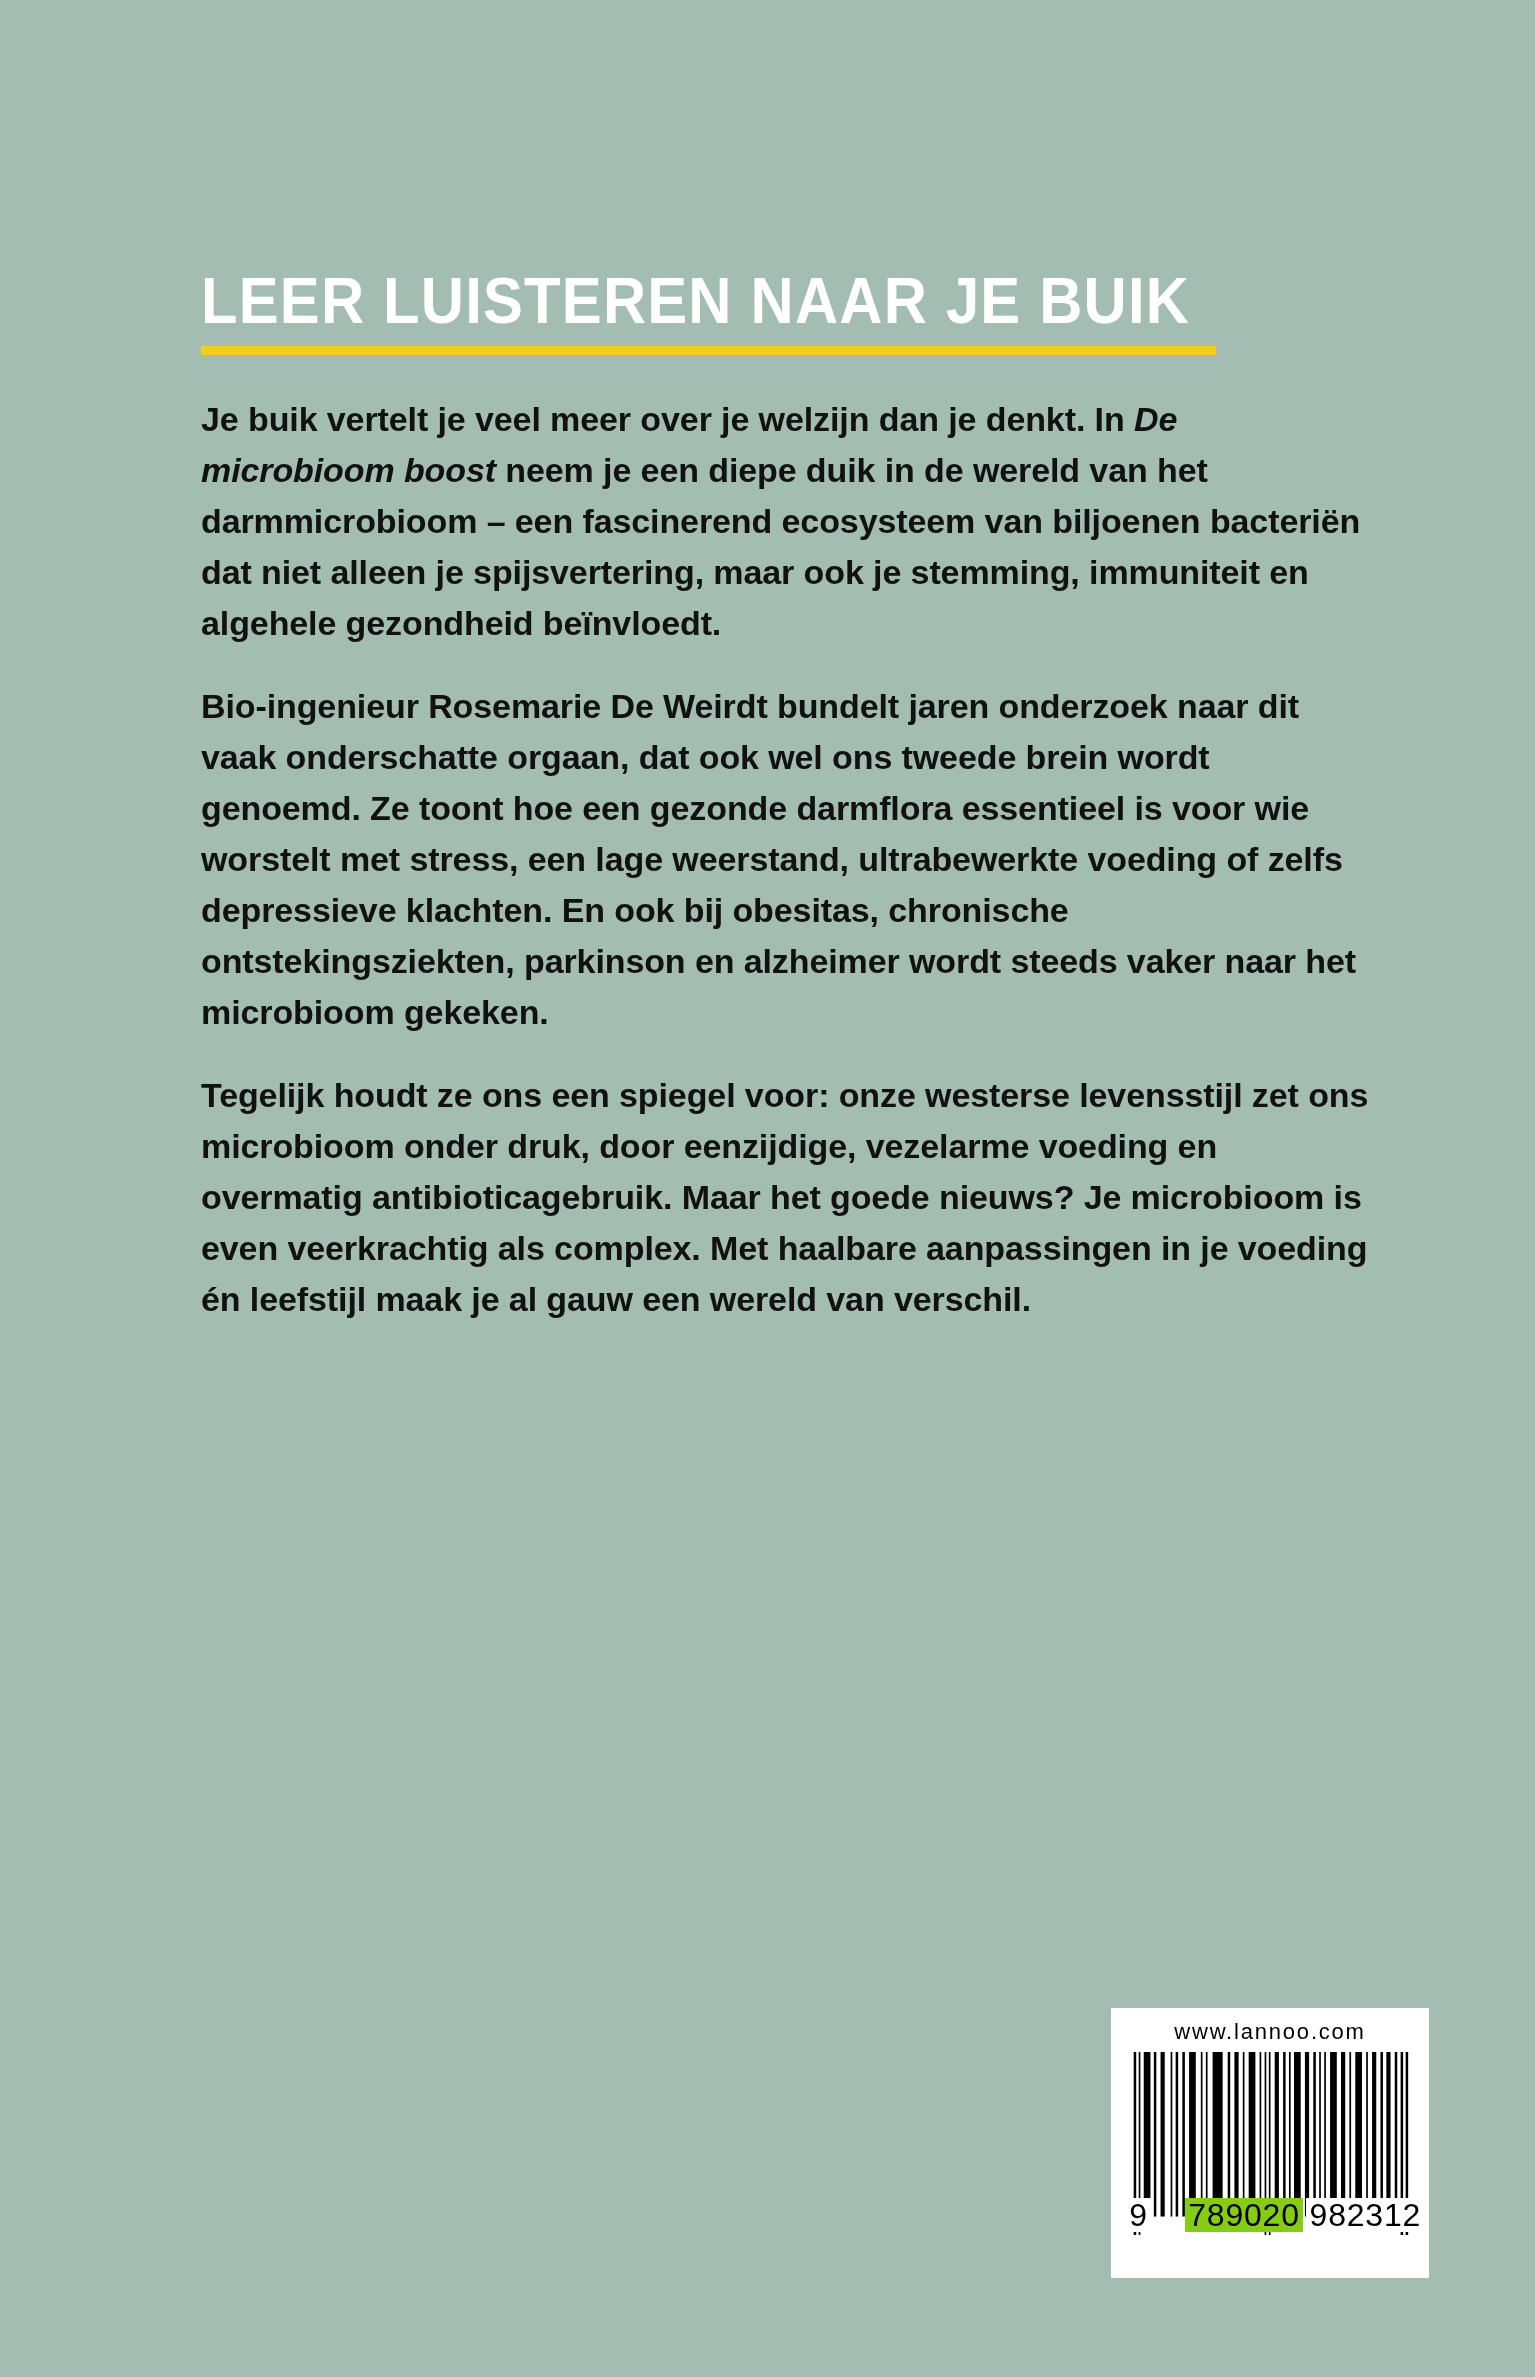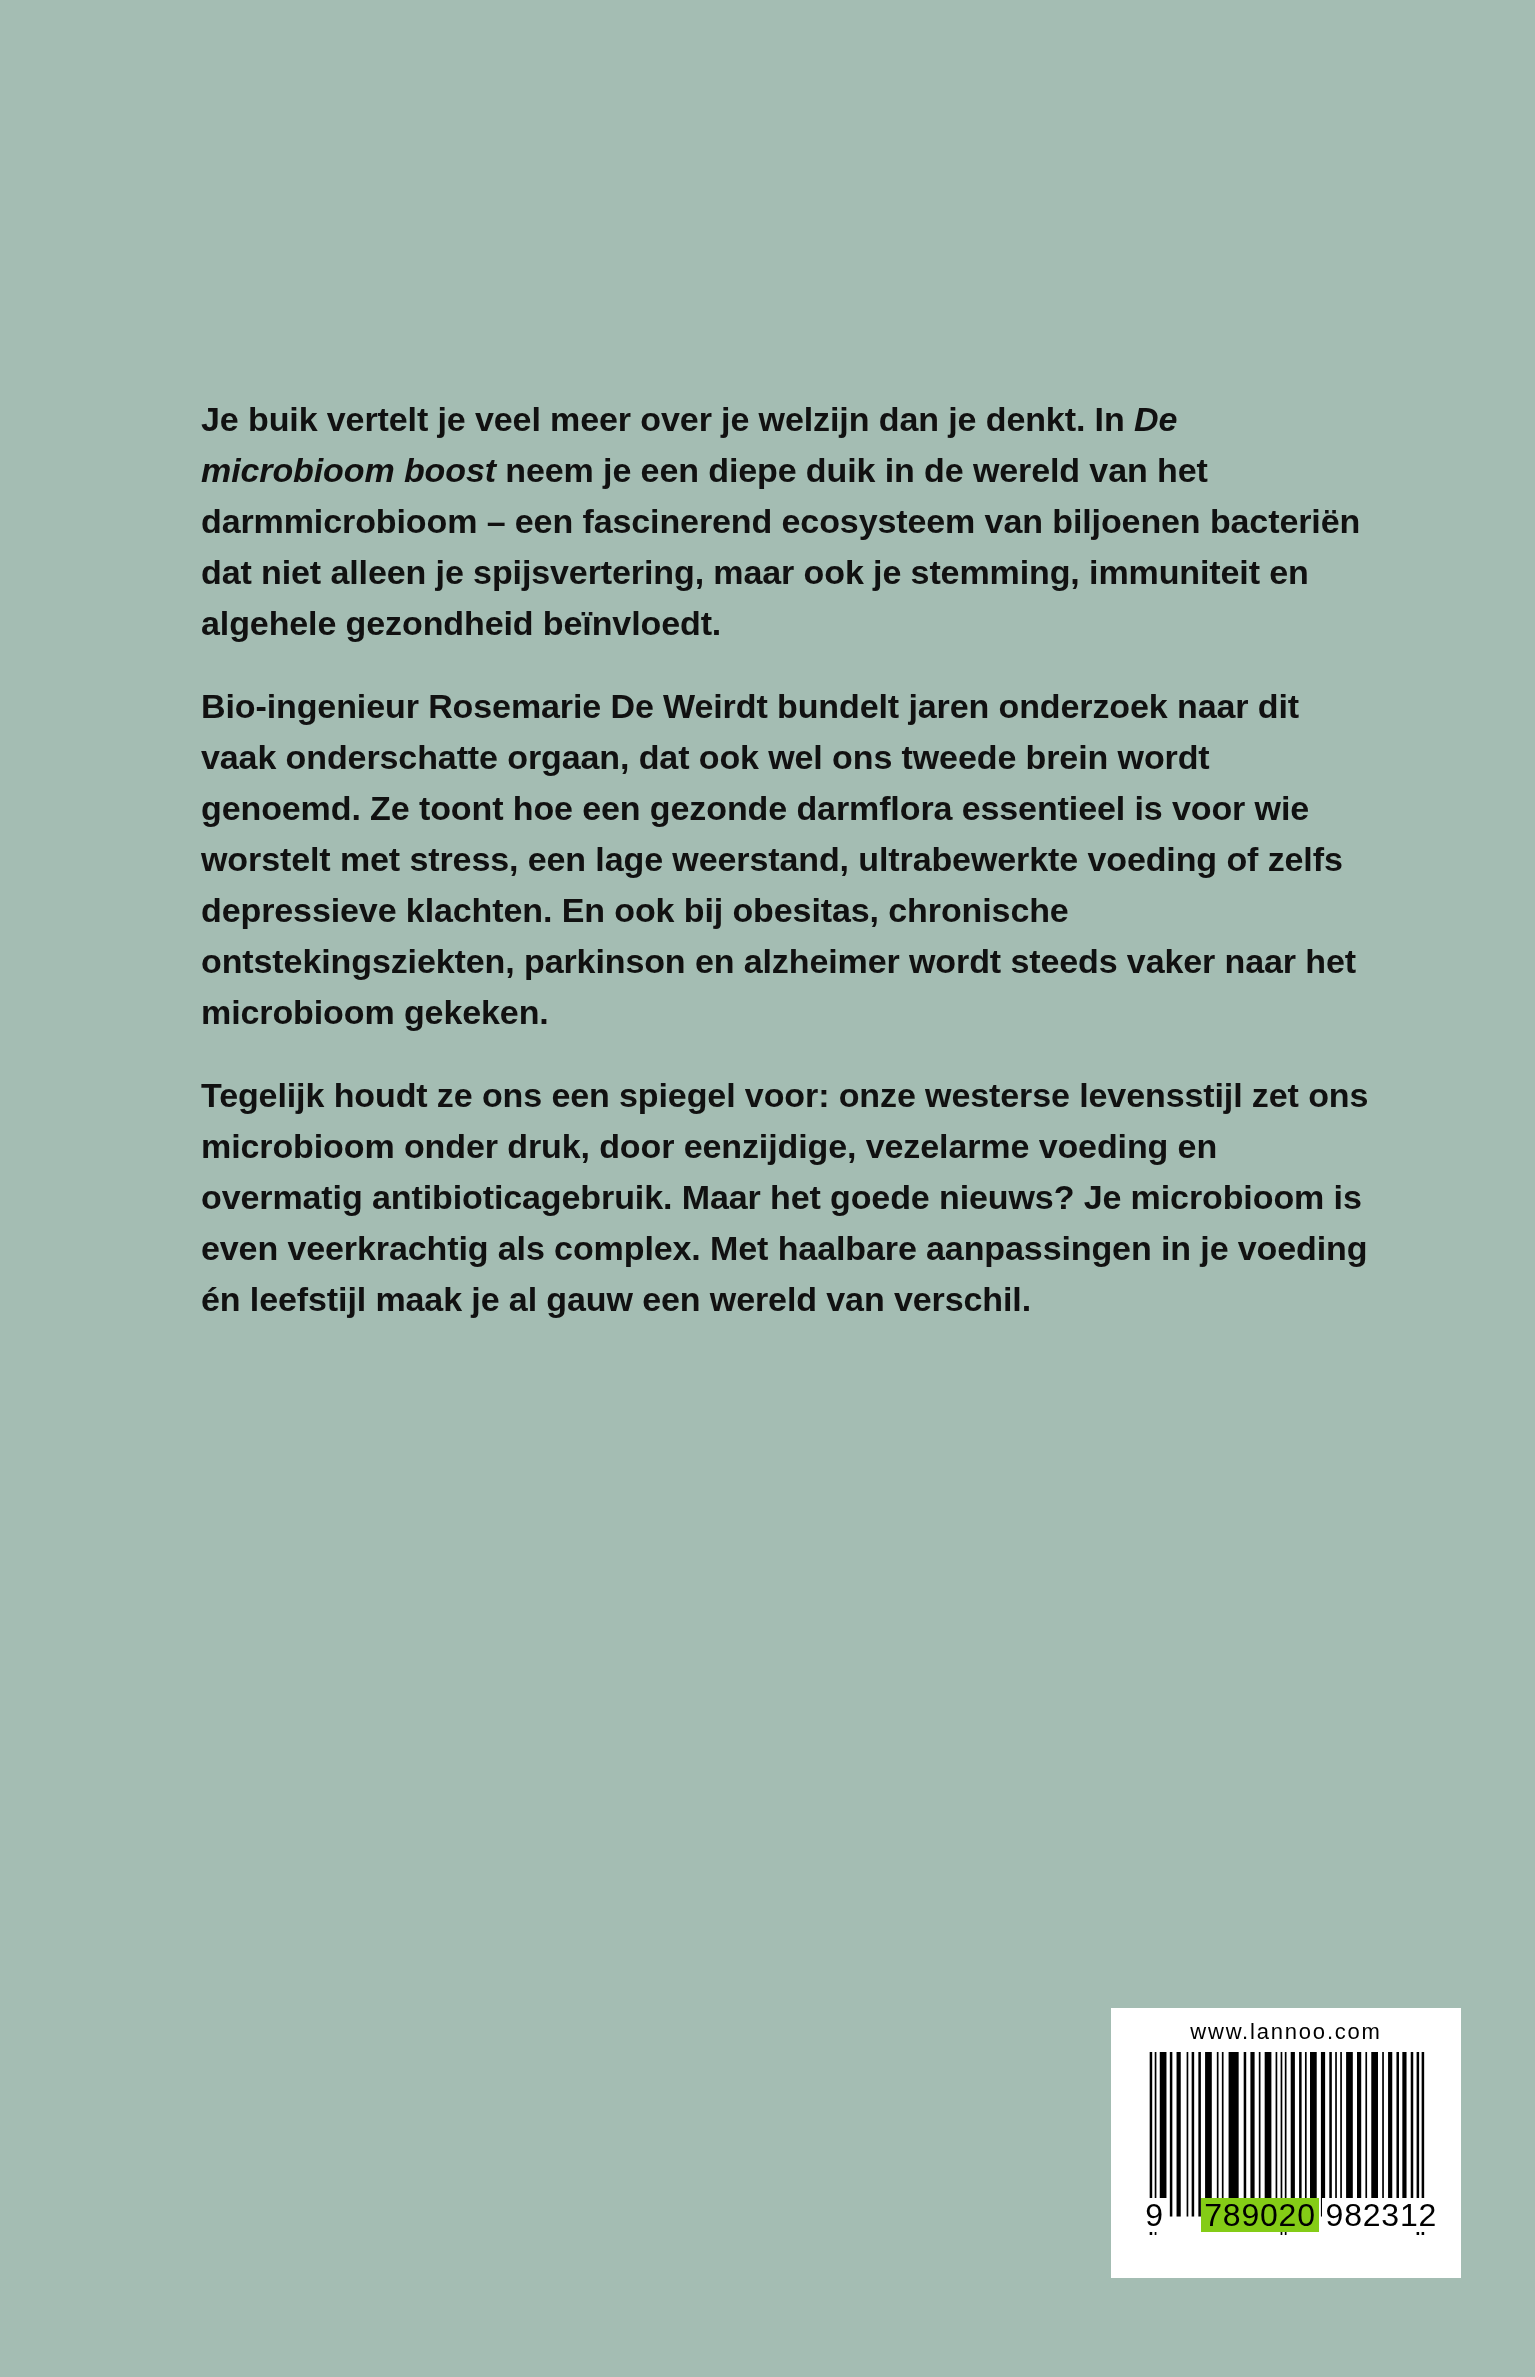--- a/index.html
+++ b/index.html
@@ -75,21 +75,21 @@
   }
   .author-name {
     
   }
 
   
   .barcode-box {
     position: absolute;
     left: 1111px;
     top: 2008px;
-    width: 350px;
+    width: 318px;
     height: 270px;
     background: #ffffff;
     box-sizing: border-box;
     padding: 10px 11.7px 6.7px 11.7px;
     display: flex;
     flex-direction: column;
     align-items: center;
   }
   .barcode-url {
     font-family: "Liberation Sans", sans-serif;
@@ -133,20 +133,24 @@
     margin-left: 3px;
     background: #ffffff;
     padding: 0 3.4px;
   }
 </style>
 </head>
 <body>
 
 <div class="page">
 
+  <div class="title-block">
+    <h1 class="book-title">LEER LUISTEREN NAAR JE BUIK</h1>
+    <div class="title-rule"></div>
+  </div>
 
   <div class="blurb">
 
     <p><span>Je buik vertelt je veel meer over je welzijn dan je denkt. In </span><em>De microbioom boost</em><span> neem je een diepe duik in de wereld van het darmmicrobioom – een fascinerend ecosysteem van biljoenen bacteriën dat niet alleen je spijsvertering, maar ook je stemming, immuniteit en algehele gezondheid beïnvloedt.</span></p>
 
     <p>Bio-ingenieur Rosemarie De Weirdt bundelt jaren onderzoek naar dit vaak onderschatte orgaan, dat ook wel ons tweede brein wordt genoemd. Ze toont hoe een gezonde darmflora essentieel is voor wie worstelt met stress, een lage weerstand, ultrabewerkte voeding of zelfs depressieve klachten. En ook bij obesitas, chronische ontstekingsziekten, parkinson en alzheimer wordt steeds vaker naar het microbioom gekeken.</p>
 
     <p>Tegelijk houdt ze ons een spiegel voor: onze westerse levensstijl zet ons microbioom onder druk, door eenzijdige, vezelarme voeding en overmatig antibioticagebruik. Maar het goede nieuws? Je microbioom is even veerkrachtig als complex. Met haalbare aanpassingen in je voeding én leefstijl maak je al gauw een wereld van verschil.</p>
 
 

